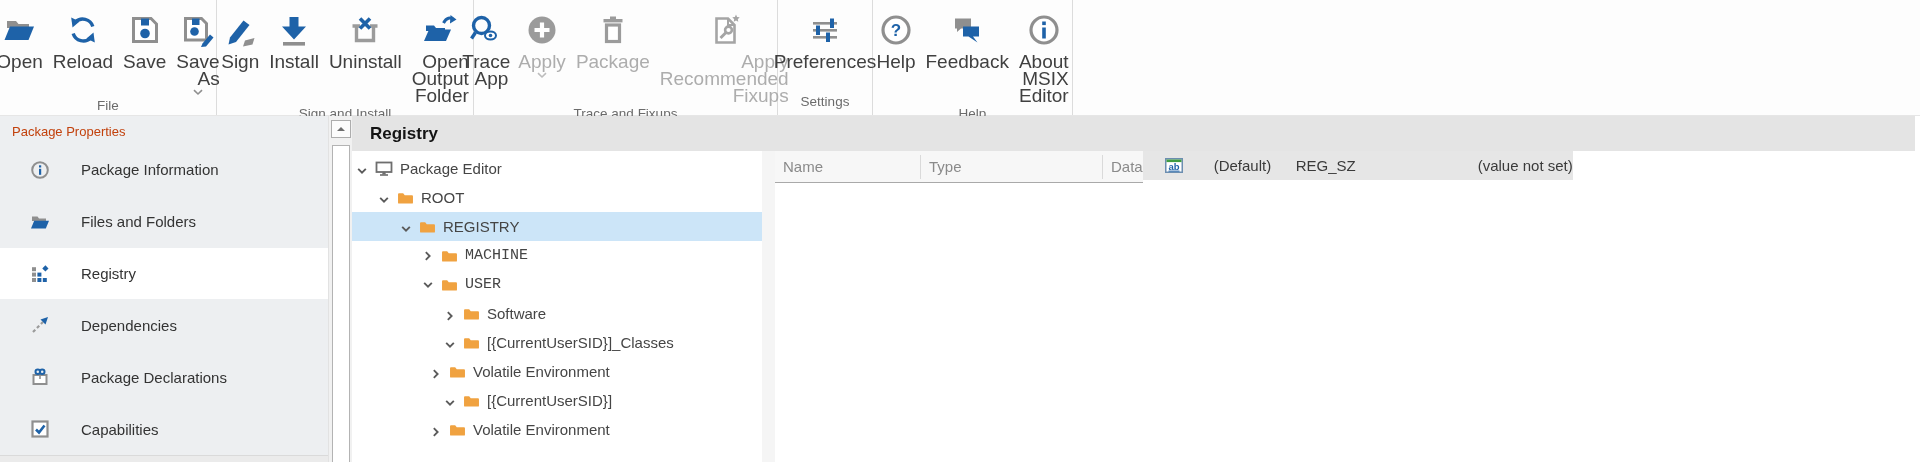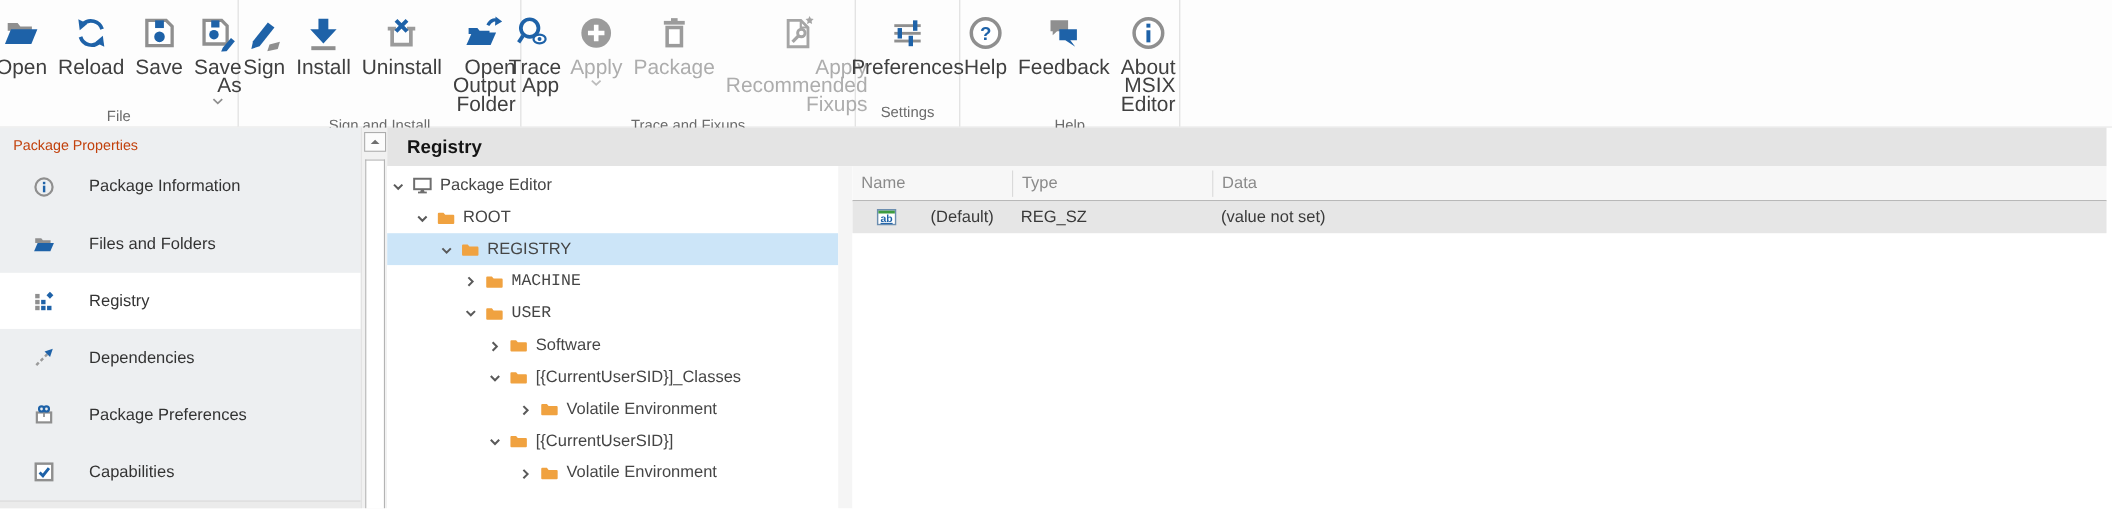--- a/index.html
+++ b/index.html
@@ -41,25 +41,25 @@
   .main-title { height:35px; background:#E4E4E4; display:flex; align-items:center;
     padding-left:18px; font-size:17px; font-weight:bold; color:#141414; }
   .main-body { flex:1; display:flex; min-height:0; }
 
   .tree { width:410px; background:#fff; padding-top:3px; }
   .tree-row { height:29px; display:flex; align-items:center; font-size:15px; color:#454545; }
   .tree-row.selected { background:#CCE5F8; }
   .chev { width:12px; height:12px; margin-right:7px; flex:none; }
   .ticon { margin-right:7px; flex:none; display:flex; }
   .l0{padding-left:4px;} .l1{padding-left:26px;} .l2{padding-left:48px;}
-  .l3{padding-left:70px;font-family:Liberation Mono, monospace;} .l4{padding-left:92px;} .l5{padding-left:120px;}
+  .l3{padding-left:70px;font-family:Liberation Mono, monospace;} .l4{padding-left:92px;} .l5{padding-left:78px;}
 
   .gutter { width:13px; background:#F5F5F5; }
 
-  .grid { flex:1; display:flex; flex-direction:column; background:#fff; }
+  .grid { flex:1; display:flex; flex-direction:row; background:#fff; }
   .ghead { height:32px; display:flex; background:#F7F7F7; border-bottom:1px solid #A9A9A9;
     color:#8A8A8A; font-size:15px; align-items:center; }
   .gc { padding-left:8px; }
   .gc-name { width:145px; } .gc-type { width:182px; } .gc-data { flex:1; }
   .ghead .gc-type, .ghead .gc-data { border-left:1px solid #DADADA; height:24px;
     display:flex; align-items:center; }
   .grow { height:29px; display:flex; align-items:center; background:#E6E6E6;
     font-size:15px; color:#3A3A3A; }
   .grow .gc-name { display:flex; align-items:center; gap:24px; padding-left:22px; }
 </style>
@@ -341,21 +341,21 @@
 
     <div class="sb-item">
       <span class="ticon">
         <svg width="20" height="20" viewBox="0 0 20 20">
             <rect x="3.5" y="8" width="13" height="9" fill="#fff" stroke="#8F8F8F" stroke-width="2"></rect>
             <path d="M10 8 V12" stroke="#8F8F8F" stroke-width="1.6"></path>
             <circle cx="7.8" cy="4.8" r="2.3" fill="none" stroke="#1E62A8" stroke-width="2"></circle>
             <circle cx="12.2" cy="4.8" r="2.3" fill="none" stroke="#1E62A8" stroke-width="2"></circle>
           </svg>
       </span>
-      <span>Package Preferences</span>
+      <span>Package Declarations</span>
     </div>
 
     <div class="sb-item">
       <span class="ticon">
         <svg width="20" height="20" viewBox="0 0 20 20">
             <rect x="2.5" y="2.5" width="15" height="15" fill="#fff" stroke="#8F8F8F" stroke-width="2.2"></rect>
             <path d="M6 10.5 L9 13.5 L14.5 6.5" fill="none" stroke="#1E62A8" stroke-width="2.6"></path>
           </svg>
       </span>
       <span>Capabilities</span>

